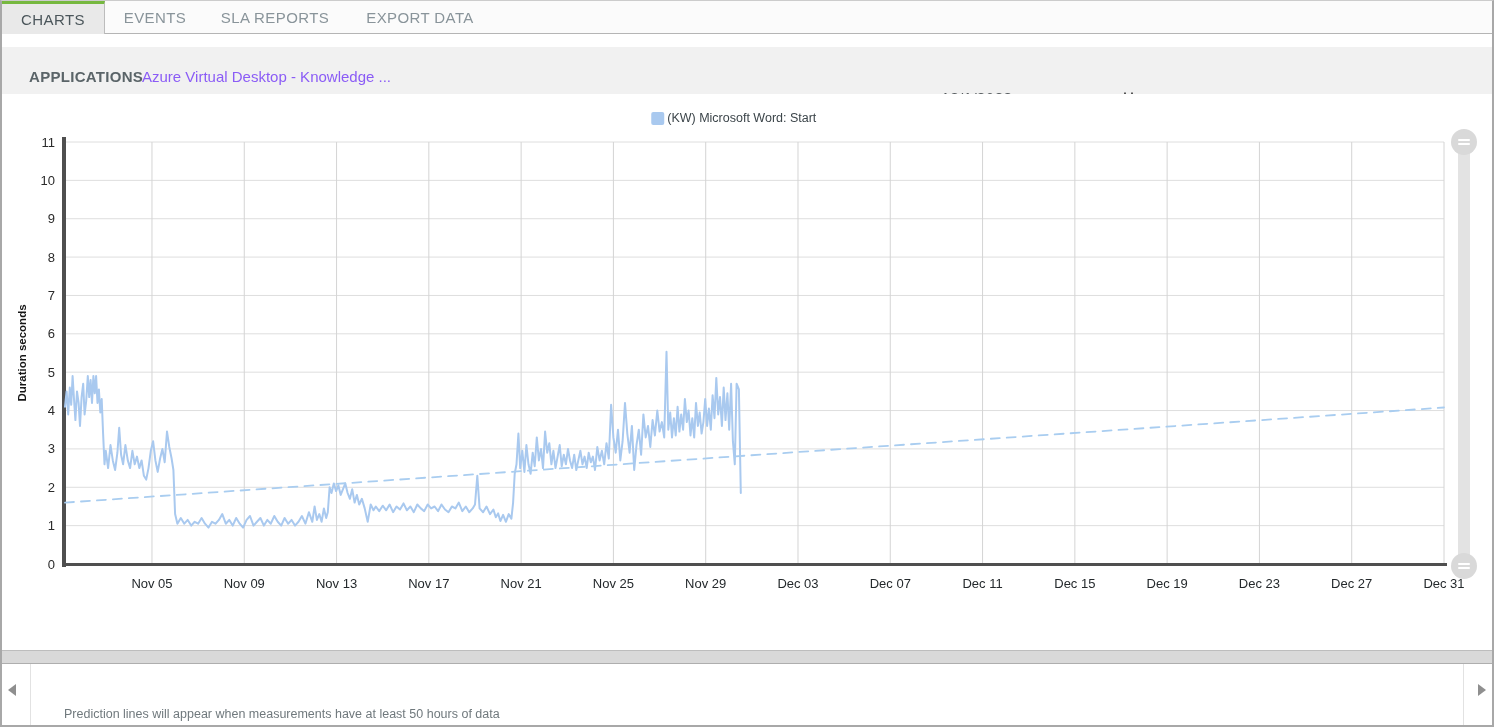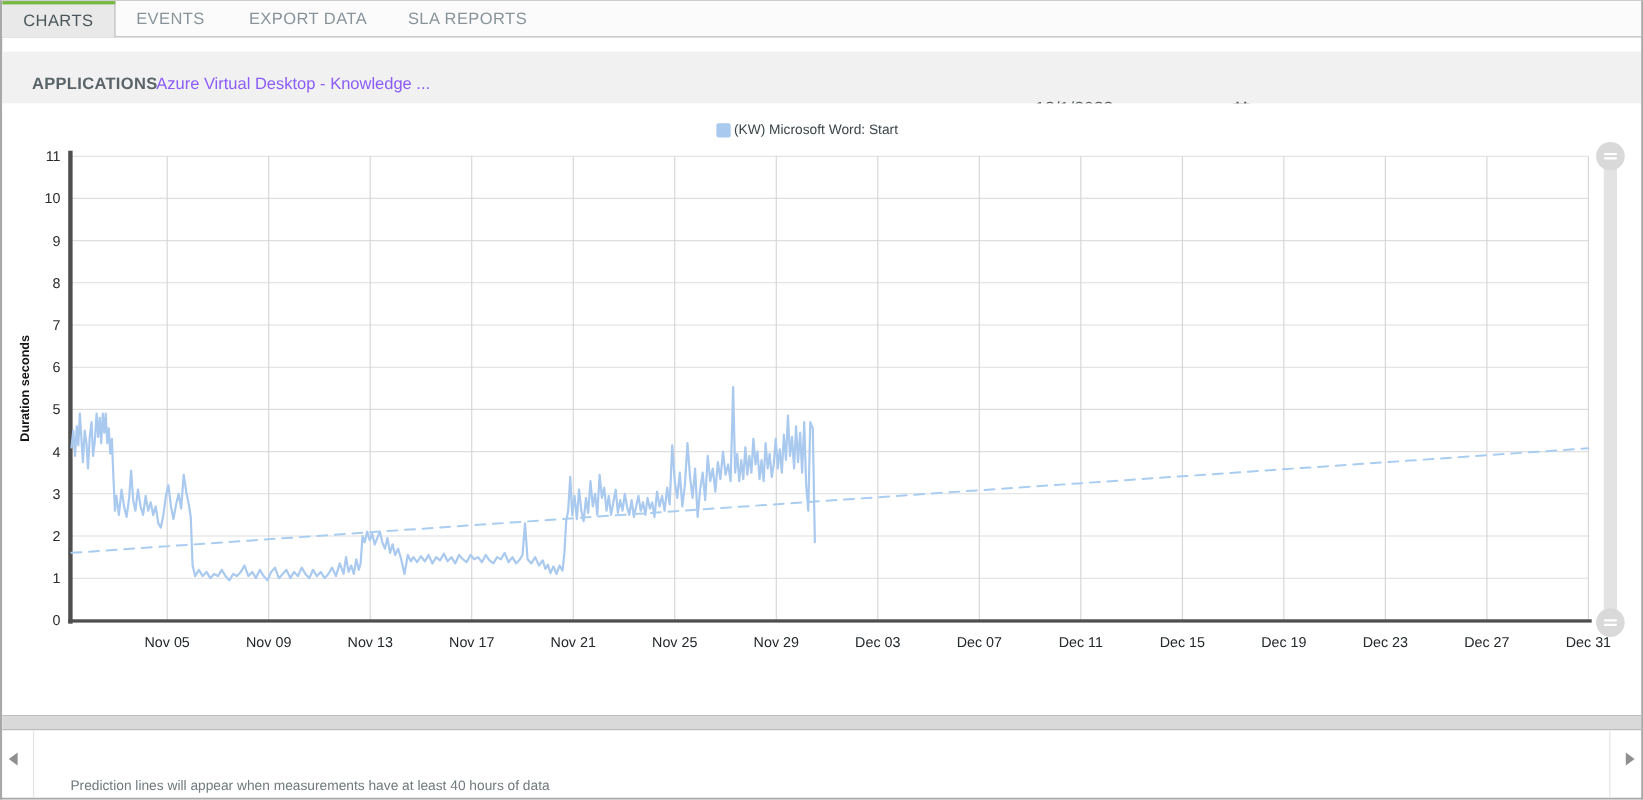--- a/index.html
+++ b/index.html
@@ -98,22 +98,22 @@
   .vsep{position:absolute;top:0;width:1px;height:100%;background:#e2e2e2;}
 </style>
 </head>
 <body>
 
 <div id="window">
 
   <div id="tab-bar">
       <div class="tab active" style="width: 103px;">CHARTS</div>
       <div class="tab" style="width: 100px;">EVENTS</div>
+      <div class="tab" style="width: 140px;">SLA REPORTS</div>
       <div class="tab" style="width: 150px;">EXPORT DATA</div>
-      <div class="tab" style="width: 140px;">SLA REPORTS</div>
     </div>
 
   <div id="header">
     <div id="app-label">APPLICATIONS</div>
     <div id="app-value">Azure Virtual Desktop - Knowledge ...</div>
     <div id="date-field">
       <div id="date-text">12/1/2023</div>
       <div id="calendar-icon">
         <svg width="17" height="17" viewBox="0 0 17 17">
           <rect x="1.5" y="3" width="14" height="12.5" fill="none" stroke="#555555" stroke-width="1.6"></rect>
@@ -217,16 +217,16 @@
       </div>
   </div>
 
   <div id="gap-band"></div>
 
   <div id="bottom-panel">
     <div class="vsep" style="left:28px"></div>
     <div class="vsep" style="right:28px"></div>
     <div class="pan-arrow" id="pan-left-arrow"></div>
     <div class="pan-arrow" id="pan-right-arrow"></div>
-    <div id="projection-note">Prediction lines will appear when measurements have at least 40 hours of data</div>
+    <div id="projection-note">Prediction lines will appear when measurements have at least 50 hours of data</div>
   </div>
 
 </div>
 
 </body></html>

